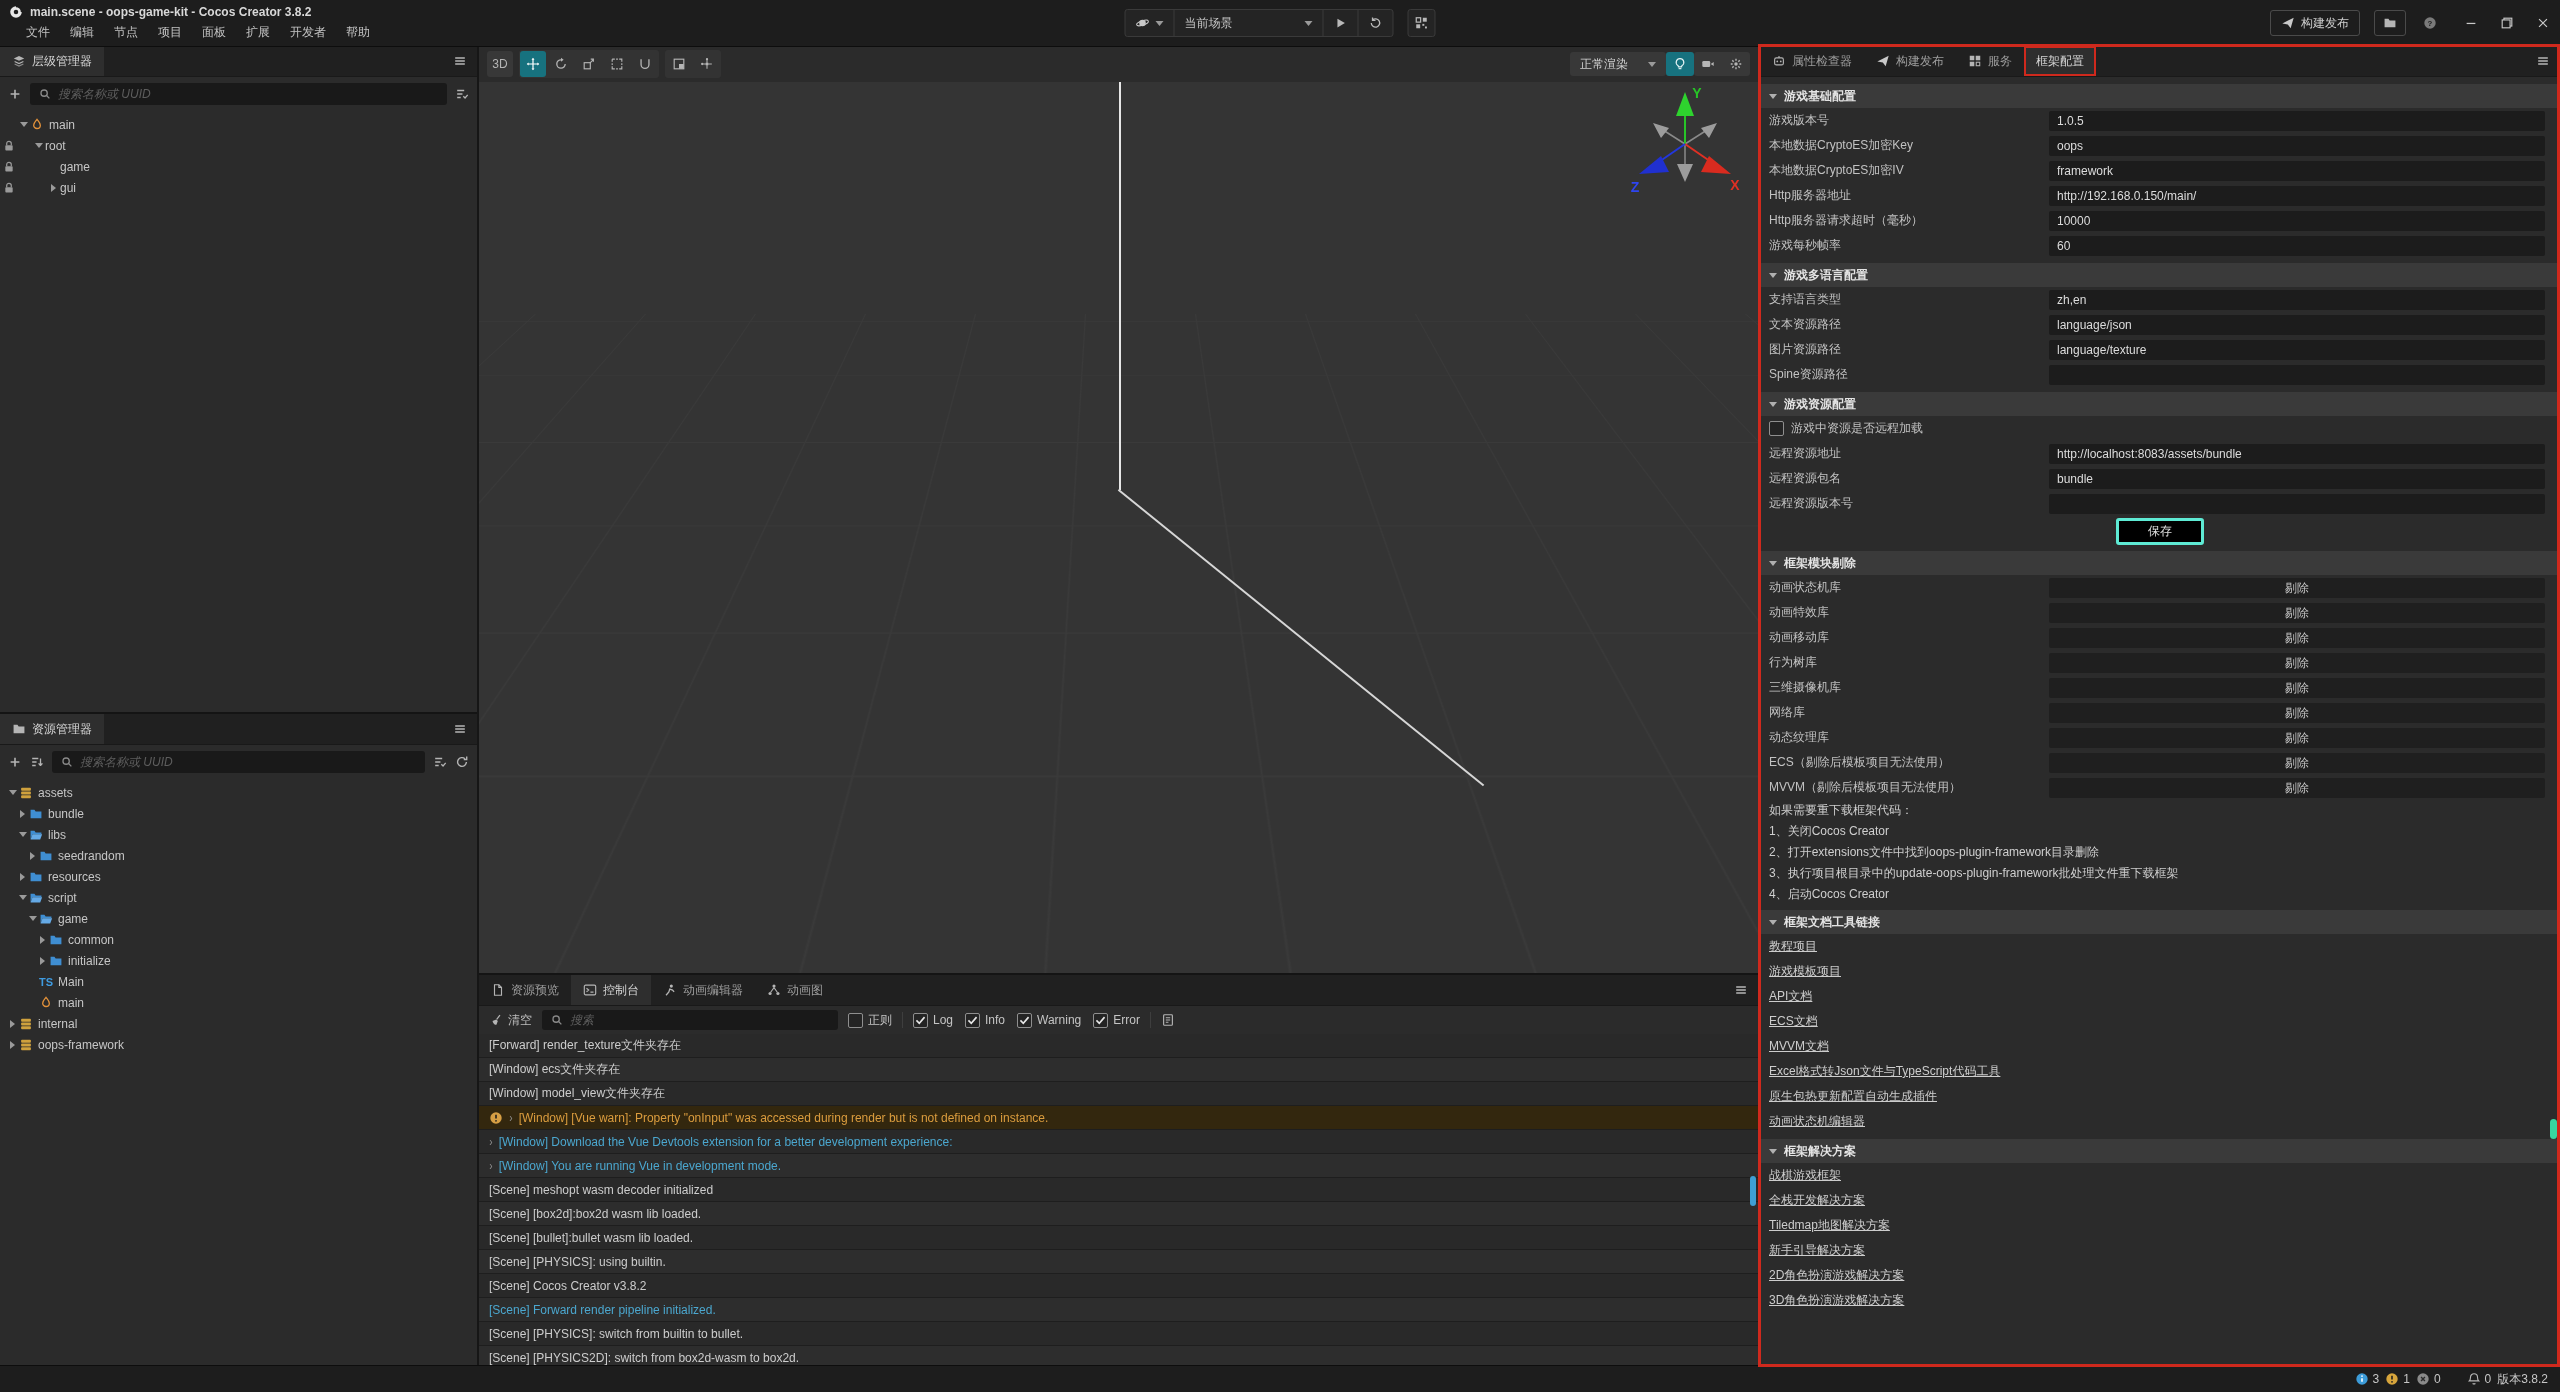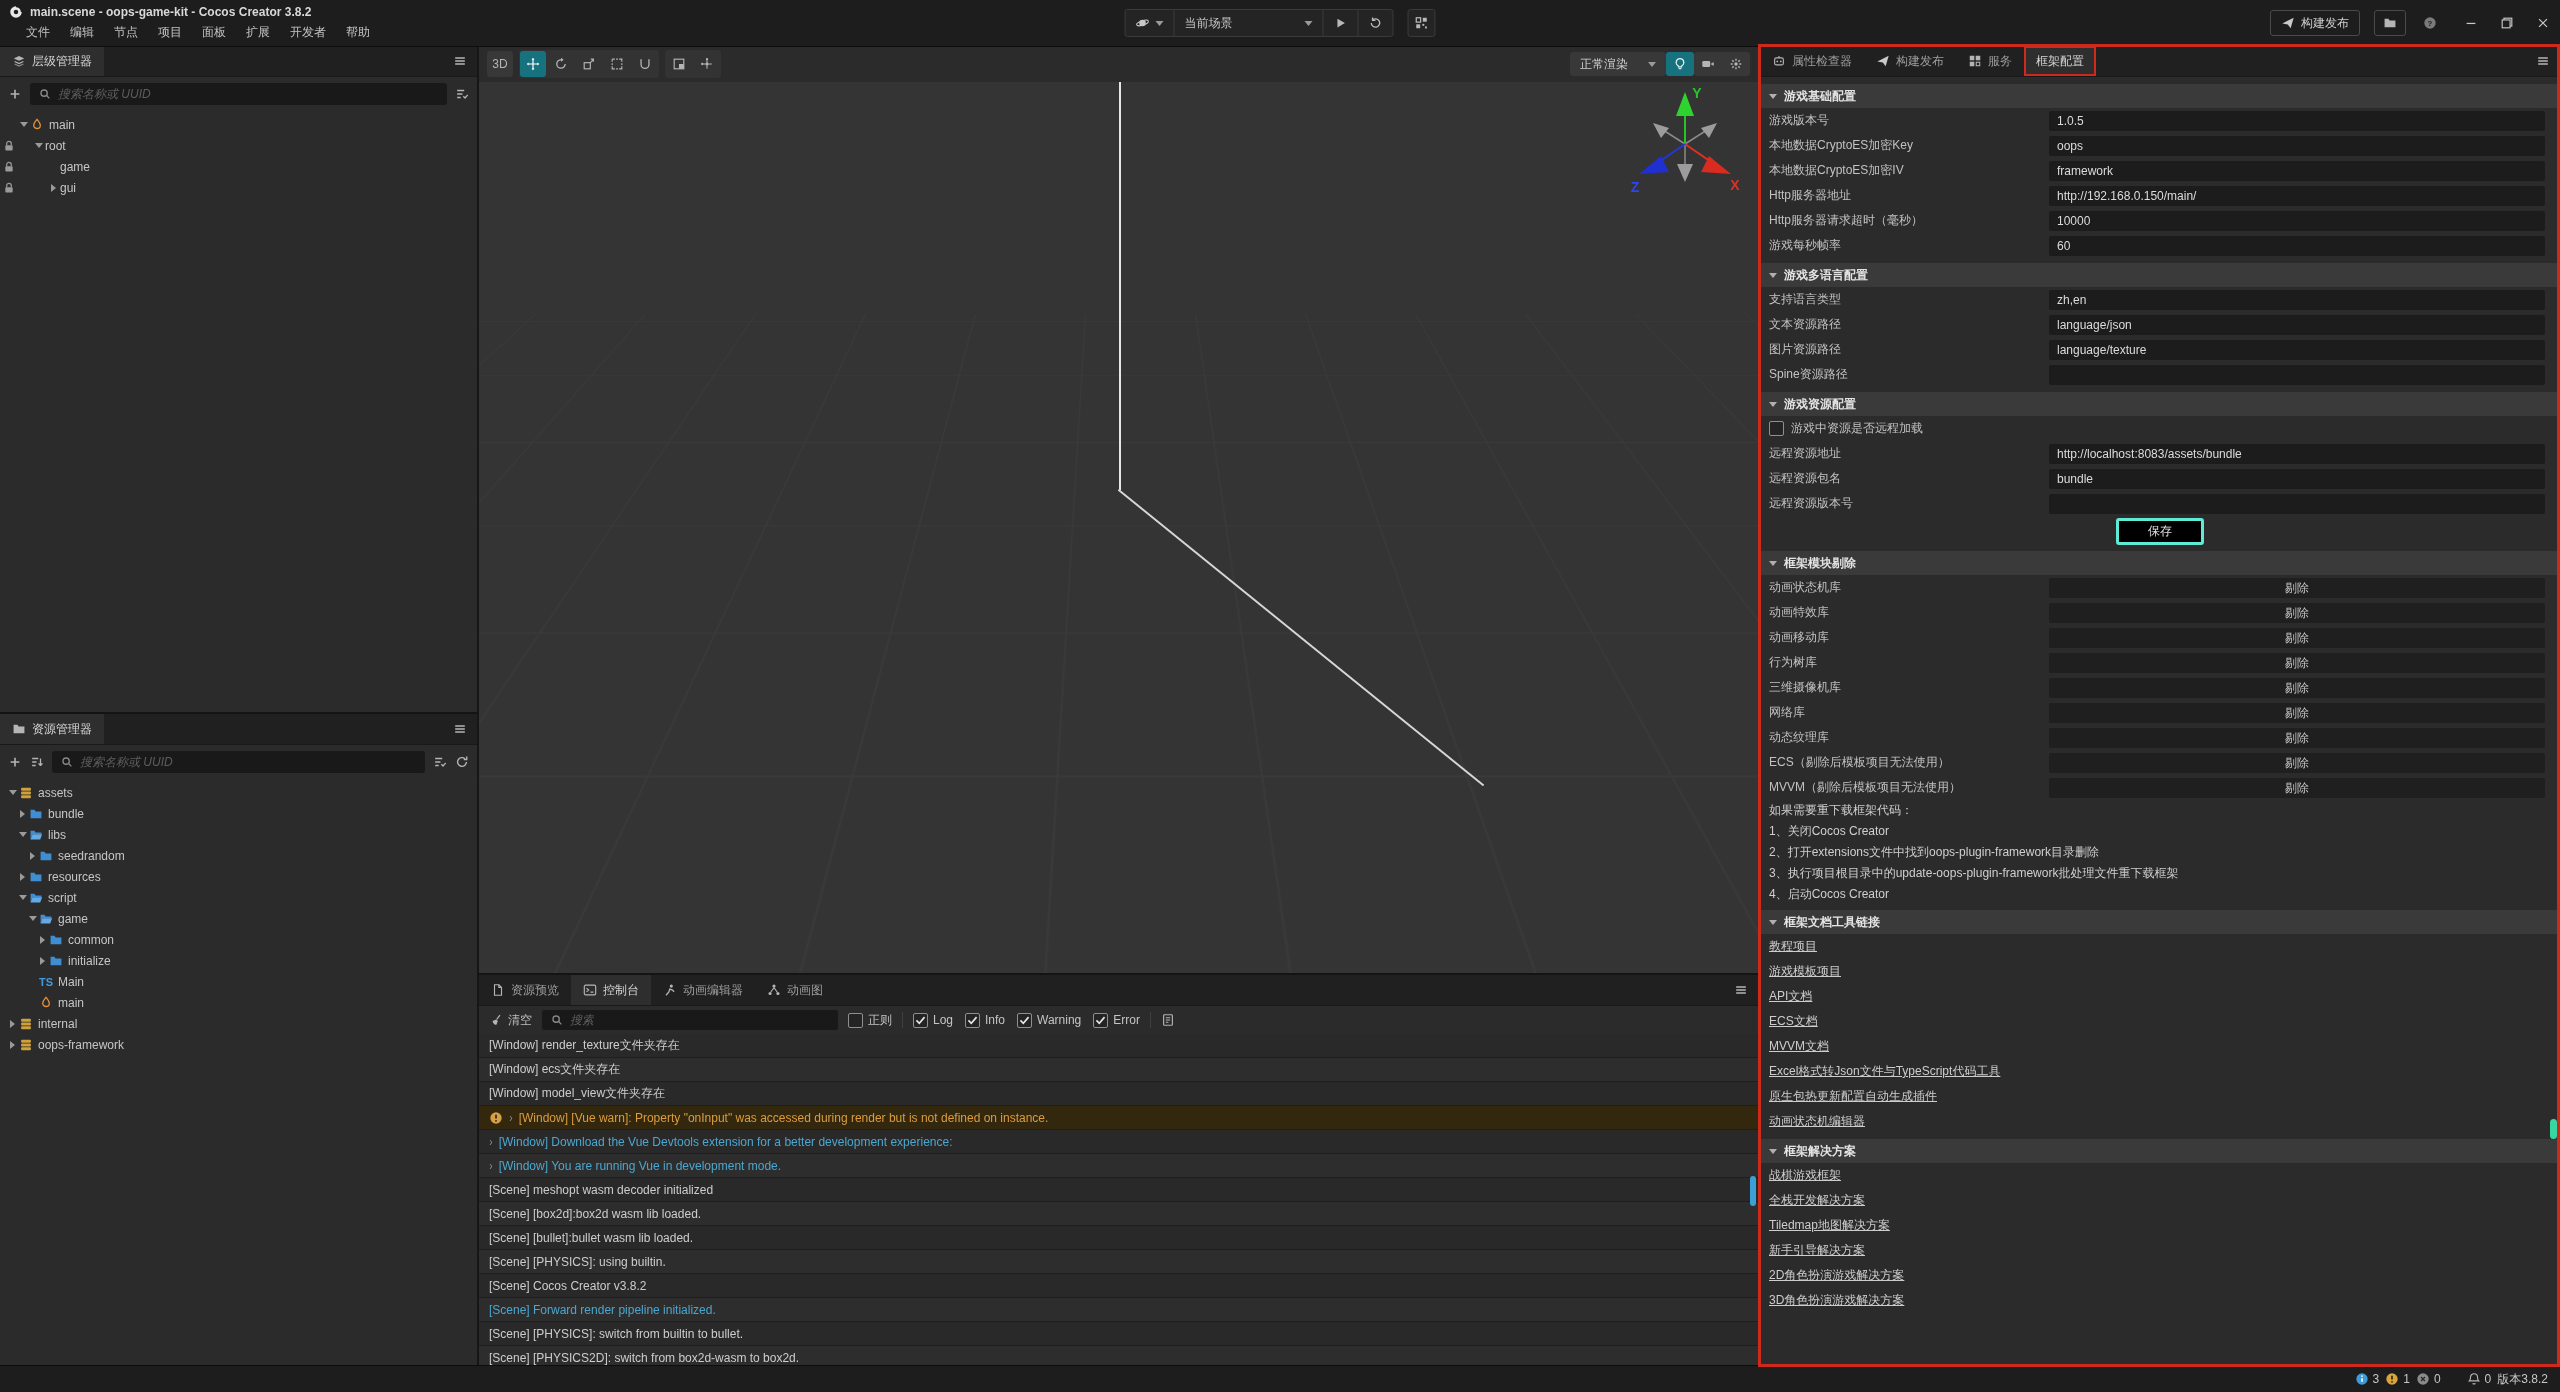--- a/index.html
+++ b/index.html
@@ -774,21 +774,21 @@
         <span class="icon">
             <svg viewBox="0 0 16 16" width="14" height="14">
               <rect x="3" y="2" width="10" height="12" rx="1" stroke="#b5b5b5" fill="none" stroke-width="1.3"></rect>
               <path d="M5.5 5.5h5M5.5 8h5M5.5 10.5h3" stroke="#b5b5b5" stroke-width="1.2"></path>
             </svg>
           </span>
       </div>
       <div class="logs" id="console-logs">
         <div class="console-vthumb"></div>
       <div class="log-row log even">
-            <span>[Window] render_texture文件夹存在</span>
+            <span>[Forward] render_texture文件夹存在</span>
           </div>
           <div class="log-row log odd">
             <span>[Window] ecs文件夹存在</span>
           </div>
           <div class="log-row log even">
             <span>[Window] model_view文件夹存在</span>
           </div>
           <div class="log-row warn odd">
             <span class="icon">
               <svg viewBox="0 0 16 16" width="14" height="14">

